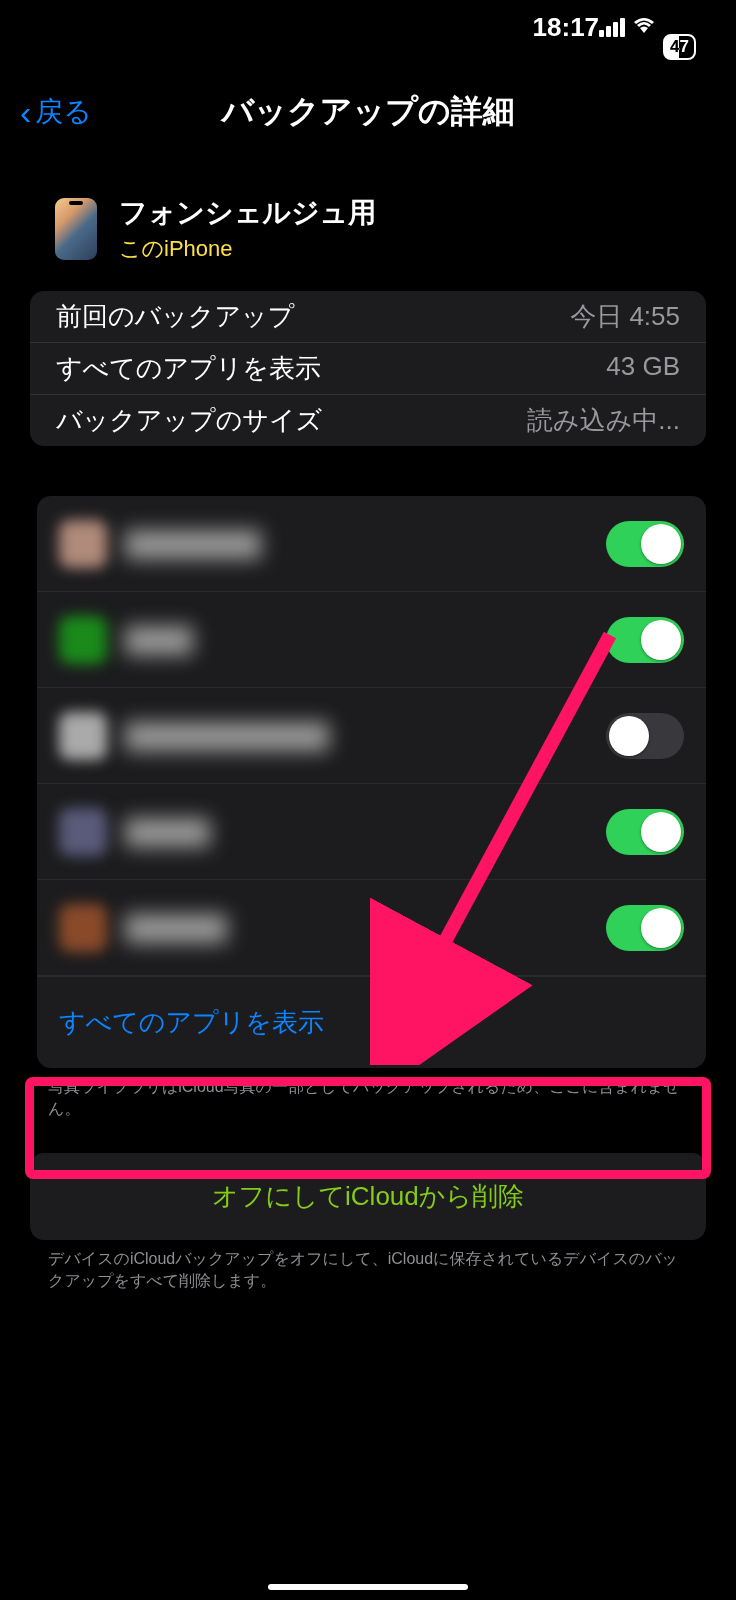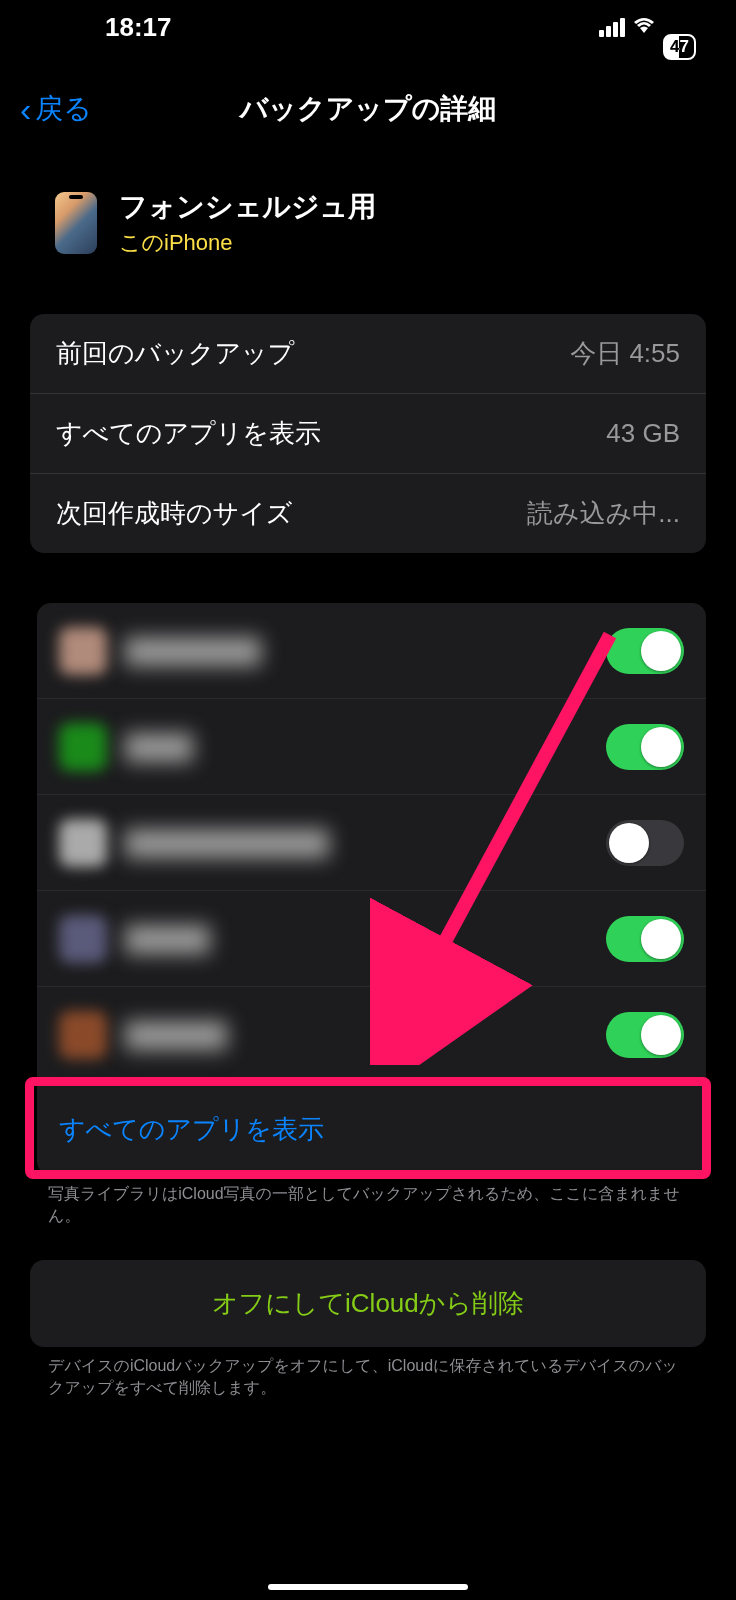--- a/index.html
+++ b/index.html
@@ -7,21 +7,21 @@
   width: 736px;
   height: 1600px;
   background: #000;
   color: #fff;
   font-family: -apple-system, "Hiragino Sans", sans-serif;
   overflow: hidden;
   position: relative;
 }
 .status-bar {
   display: flex;
-  justify-content: space-between;
+  justify-content: flex-end;
   align-items: center;
   padding: 14px 40px 10px 40px;
   height: 50px;
 }
 .status-time { font-size: 26px; font-weight: 600; margin-left: 65px; }
 .status-icons { display: flex; align-items: center; gap: 8px; }
 .signal-bars { display: inline-flex; align-items: flex-end; gap: 2px; }
 .signal-bars span { width: 5px; background: #fff; border-radius: 1px; }
 .signal-bars span:nth-child(1){height:7px}.signal-bars span:nth-child(2){height:11px}
 .signal-bars span:nth-child(3){height:15px}.signal-bars span:nth-child(4){height:19px}
@@ -38,49 +38,49 @@
 .nav-header {
   display: flex; align-items: center; padding: 40px 20px 30px 20px;
   position: relative;
 }
 .back-btn {
   display: flex; align-items: center; color: #0a84ff;
   font-size: 28px; gap: 4px; position: absolute; left: 20px;
 }
 .back-chevron { font-size: 34px; font-weight: 300; }
 .nav-title {
-  font-size: 28px; font-weight: 600; text-align: center;
+  font-size: 32px; font-weight: 600; text-align: center;
   flex: 1;
 }
 
 .device-section {
   display: flex; align-items: center; gap: 22px;
-  padding: 30px 40px 56px 55px;
+  padding: 30px 40px 27px 55px;
 }
 .device-icon {
   width: 42px; height: 62px;
   border-radius: 9px;
   background: linear-gradient(135deg, #f5c98f 0%, #d89b6a 30%, #4a6a8a 55%, #2c3e5a 100%);
   position: relative;
 }
 .device-icon::before {
   content: ""; position: absolute; top: 3px; left: 50%; transform: translateX(-50%);
   width: 14px; height: 4px; background: #000; border-radius: 3px;
 }
 .device-text { display: flex; flex-direction: column; gap: 2px; }
 .device-name { font-size: 28px; font-weight: 600; }
 .device-sub { font-size: 22px; color: #fde047; font-weight: 400; }
 
 .info-card {
   margin: 0 30px; background: #1c1c1e; border-radius: 14px;
   overflow: hidden;
 }
 .info-row {
-  display: flex; justify-content: space-between; align-items: center;
-  padding: 22px 26px; font-size: 26px;
+  display: flex; justify-content: space-between; align-items: flex-start;
+  padding: 8px 26px; font-size: 26px;
   border-bottom: 1px solid #333;
 }
 .info-row:last-child { border-bottom: none; }
 .info-value { color: #98989d; }
 
 .app-list {
   margin: 50px 30px 0 37px; background: #1c1c1e; border-radius: 14px;
   overflow: hidden; position: relative;
 }
 .app-row {
@@ -178,21 +178,21 @@
 <div class="info-card">
   <div class="info-row">
     <span>前回のバックアップ</span>
     <span class="info-value">今日 4:55</span>
   </div>
   <div class="info-row">
     <span>すべてのアプリを表示</span>
     <span class="info-value">43 GB</span>
   </div>
   <div class="info-row">
-    <span>次回作成時のサイズ</span>
+    <span>バックアップのサイズ</span>
     <span class="info-value">読み込み中...</span>
   </div>
 </div>
 
 <div class="app-list">
   <div class="app-row">
     <div class="app-left">
         <div class="app-icon" style="background:#b08a7a"></div>
         <div class="app-label">████████</div>
       </div>

